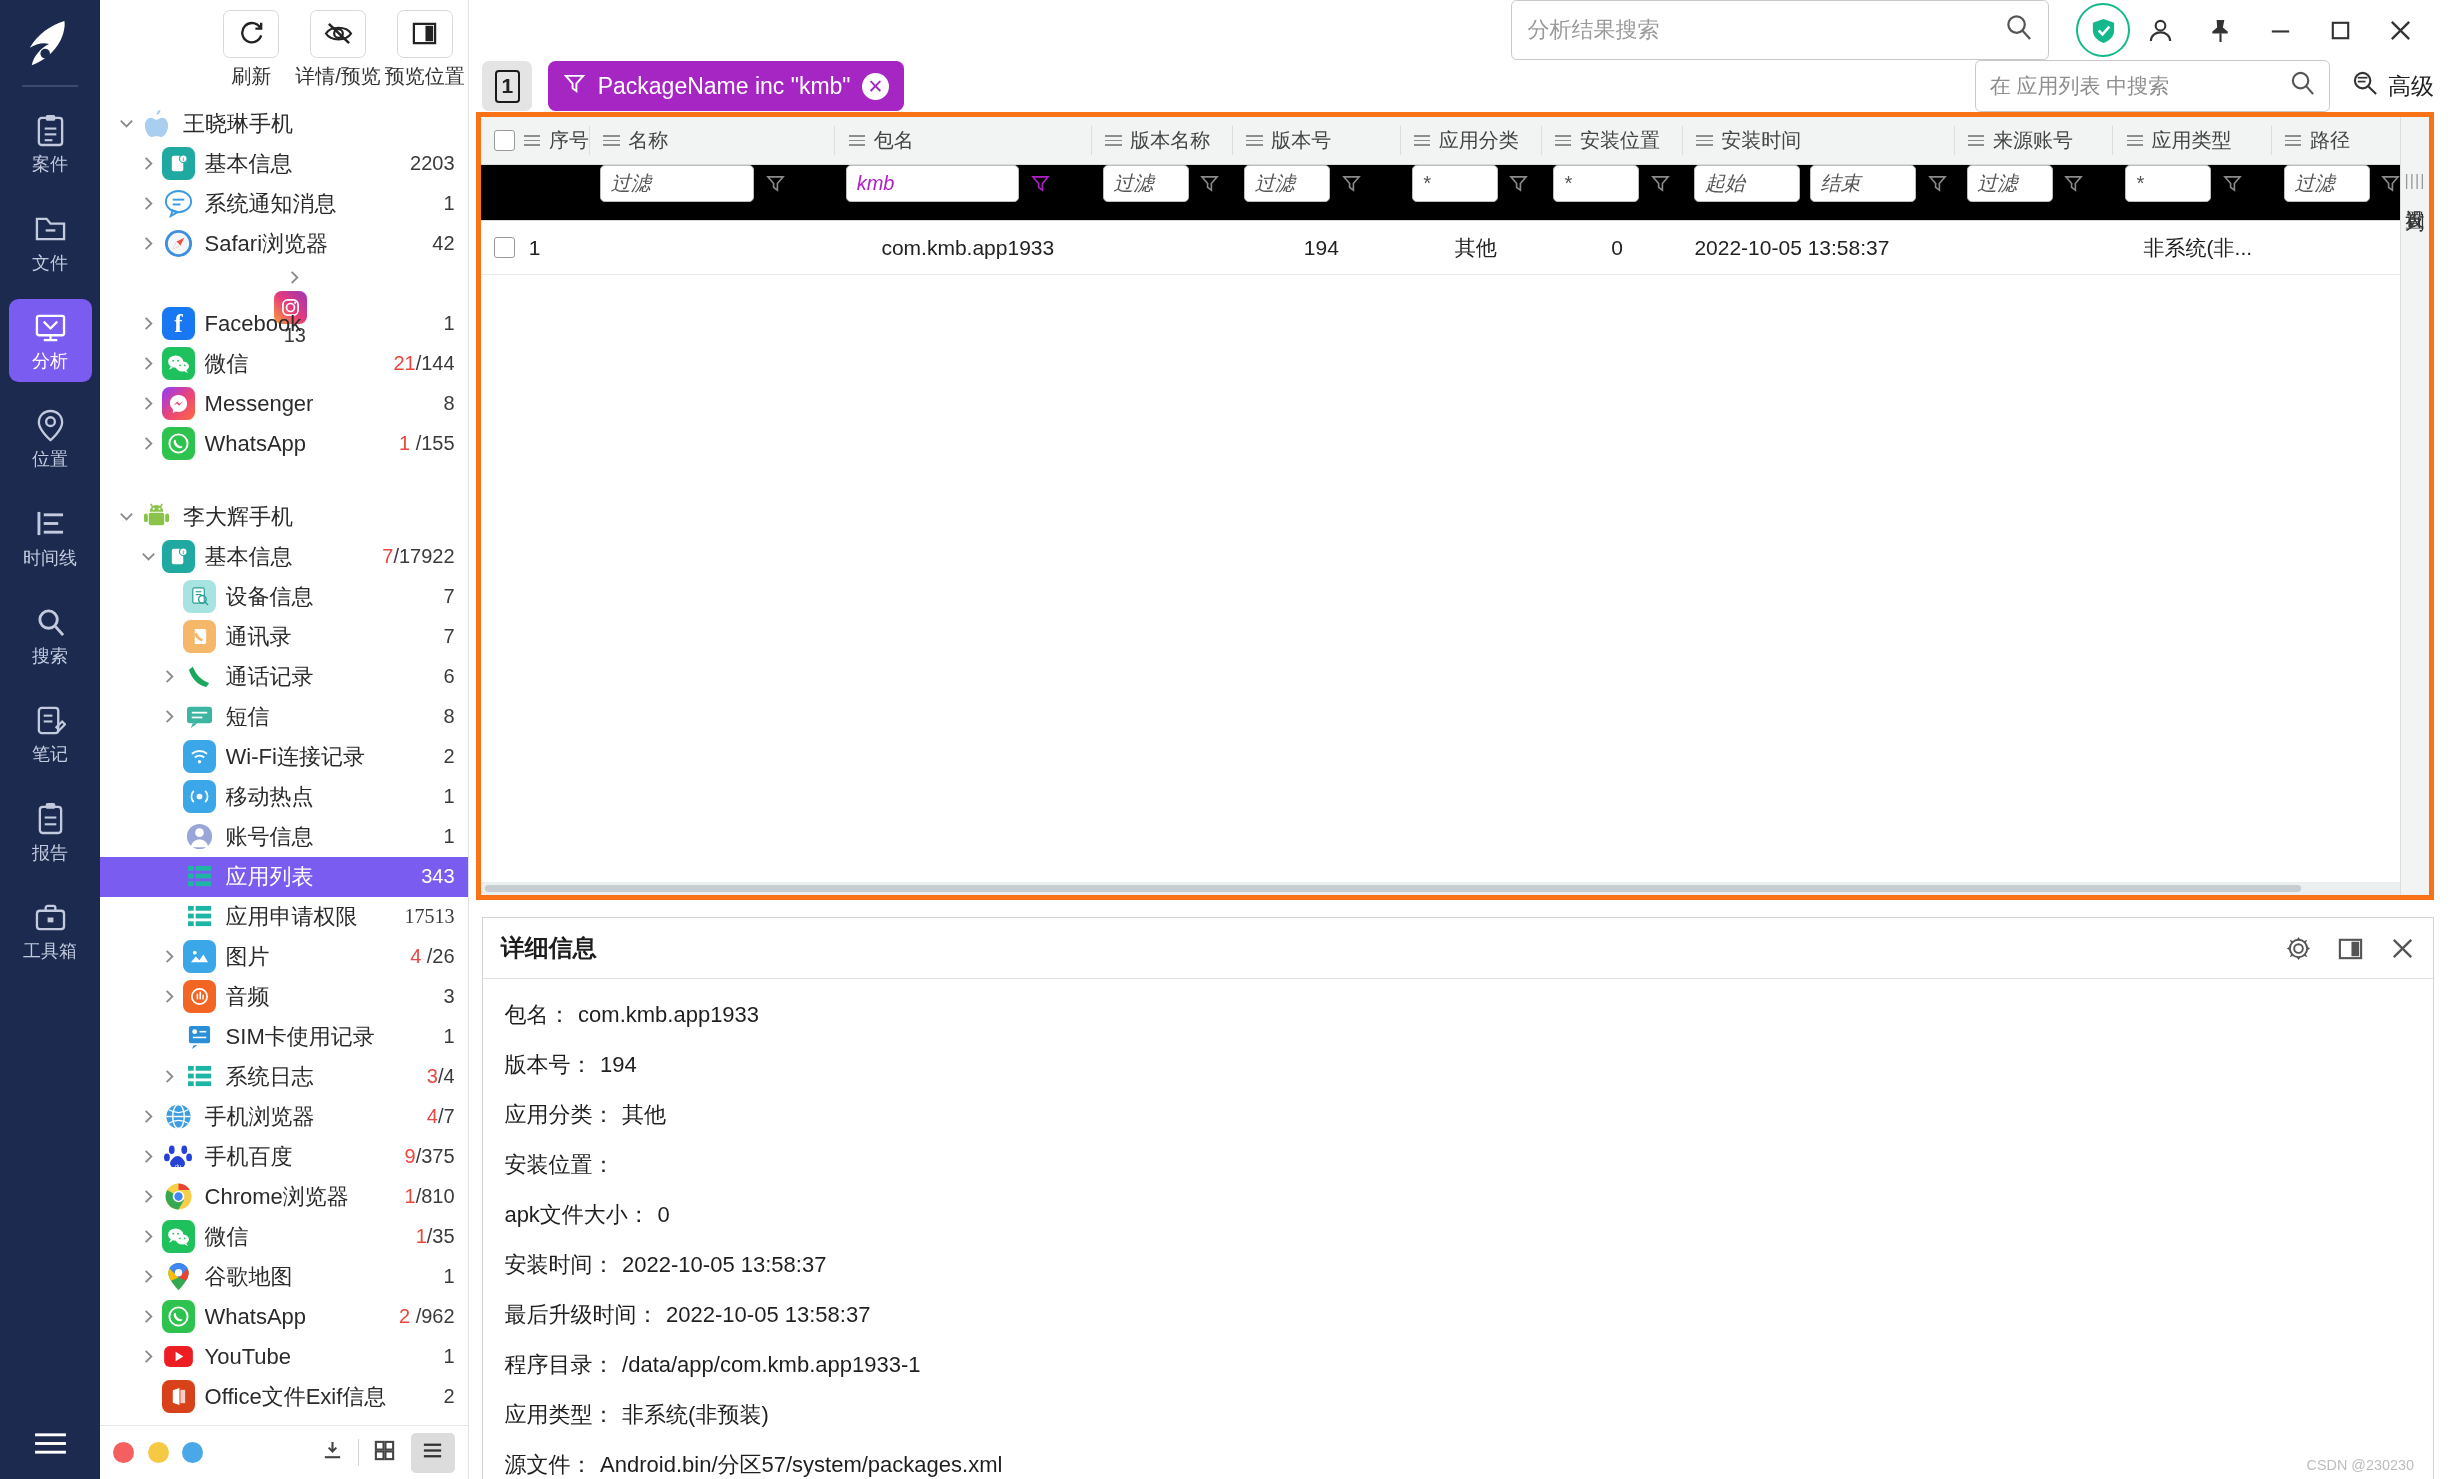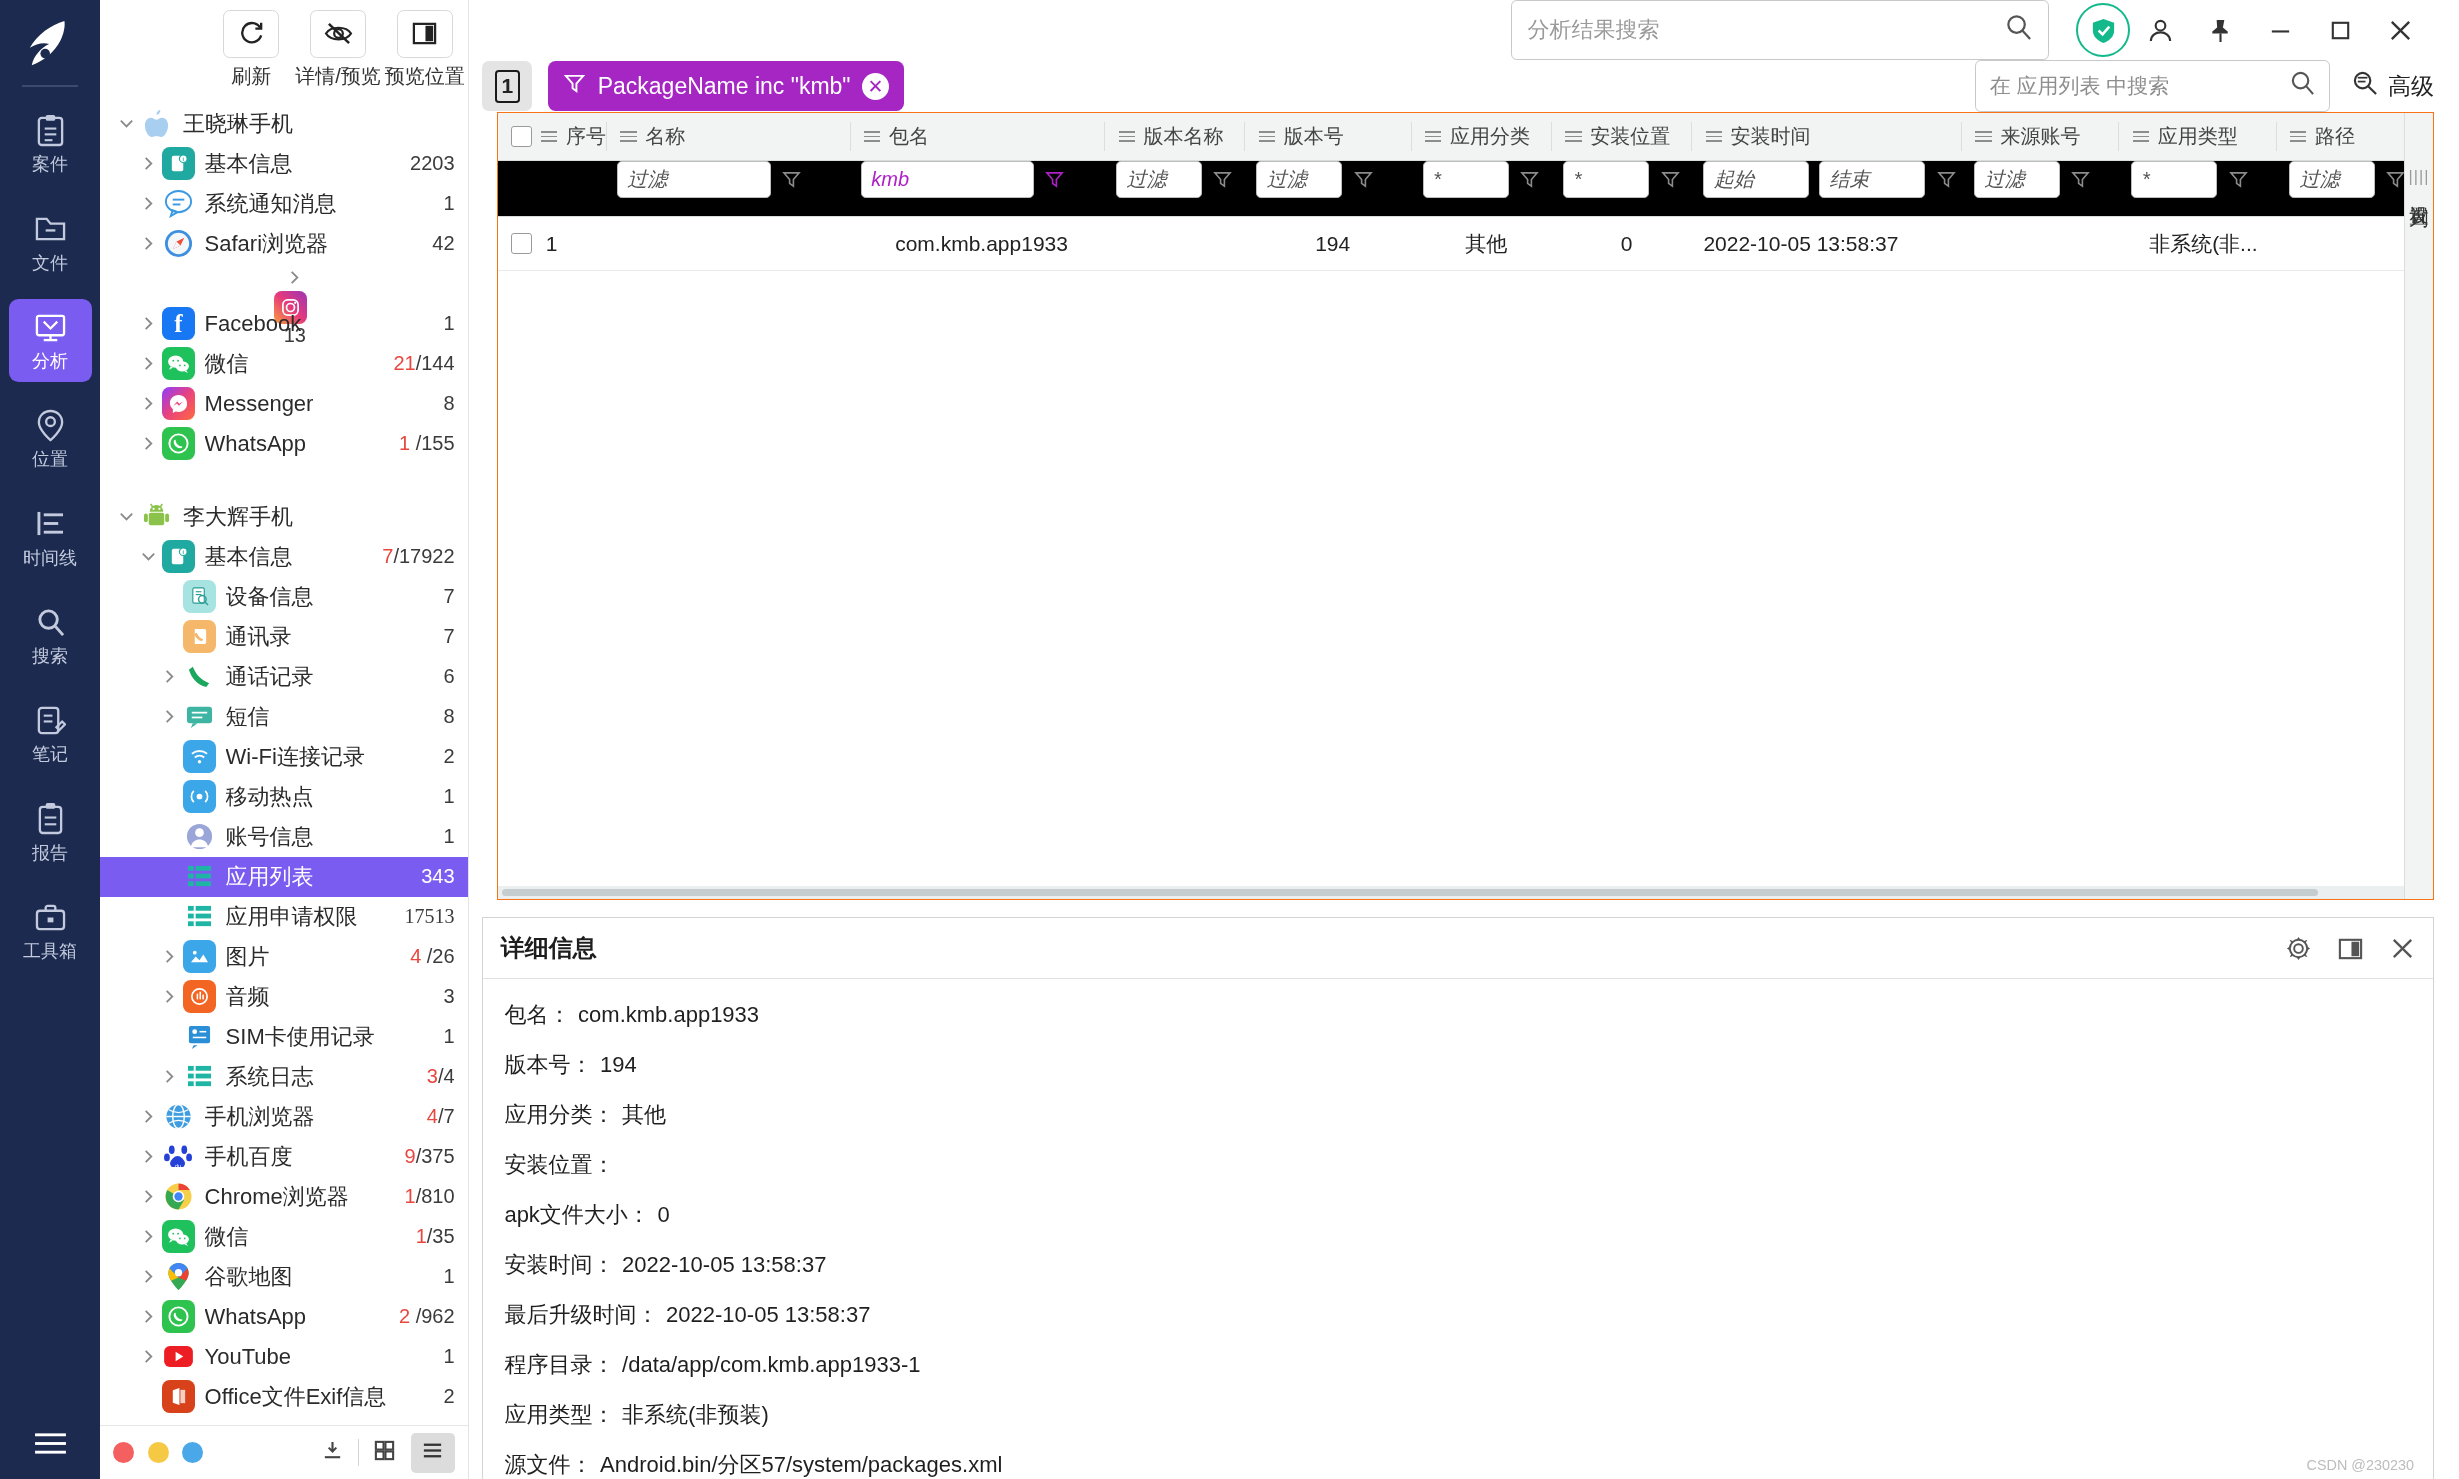--- a/index.html
+++ b/index.html
@@ -103,21 +103,21 @@
   .chip-x { width:27px;height:27px;border-radius:50%;background:#fff;color:#a626c4;
     display:flex;align-items:center;justify-content:center;font-size:19px;font-weight:bold; }
   .fb-right { margin-left: auto; display:flex; align-items:center; gap: 21px; }
   .minisearch {
     width: 355px; height: 52px; border: 1px solid #c9c9c9; border-radius: 5.8px;
     display:flex; align-items:center; padding: 0 13.4px; color:#8e8e8e; font-size: 21px;
   }
   .adv { display:flex; align-items:center; gap:7.7px; font-size:23px; color:#222; cursor:pointer; }
 
   .gridwrap {
-    flex: 0 0 788px; margin: 0 25px 0 28px; border: 1px solid #f97316;
+    flex: 0 0 788px; margin: 0 25px 0 7px; border: 5px solid #f97316;
     display: flex; flex-direction: column; position: relative; overflow: hidden;
   }
   .gridscroll { display:flex; flex-direction:column; flex:1; min-width:0; }
 
   .ghead {
     display: flex; height: 48px; background: #f2f4f4; align-items: center;
     border-bottom: 1px solid #d9dcdc; flex: 0 0 48px;
   }
   .gh {
     display: flex; align-items: center; gap: 8.6px; font-size: 20px; color: #444;

